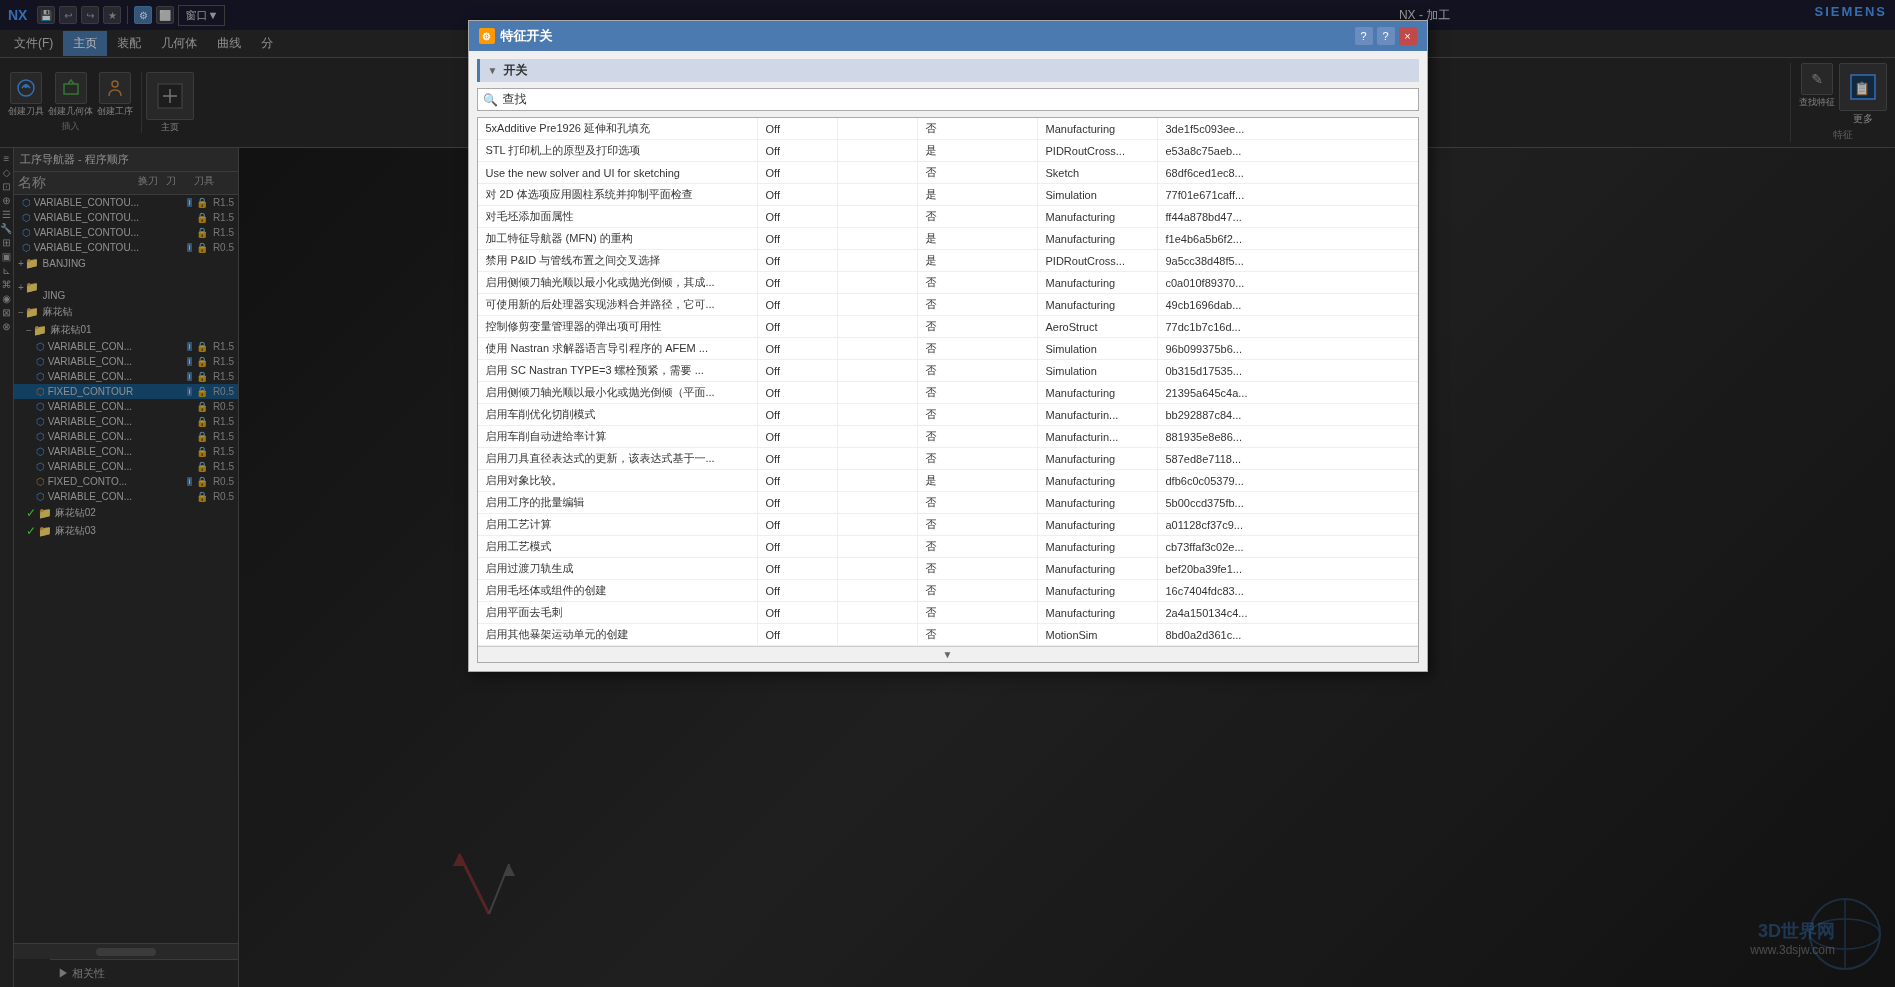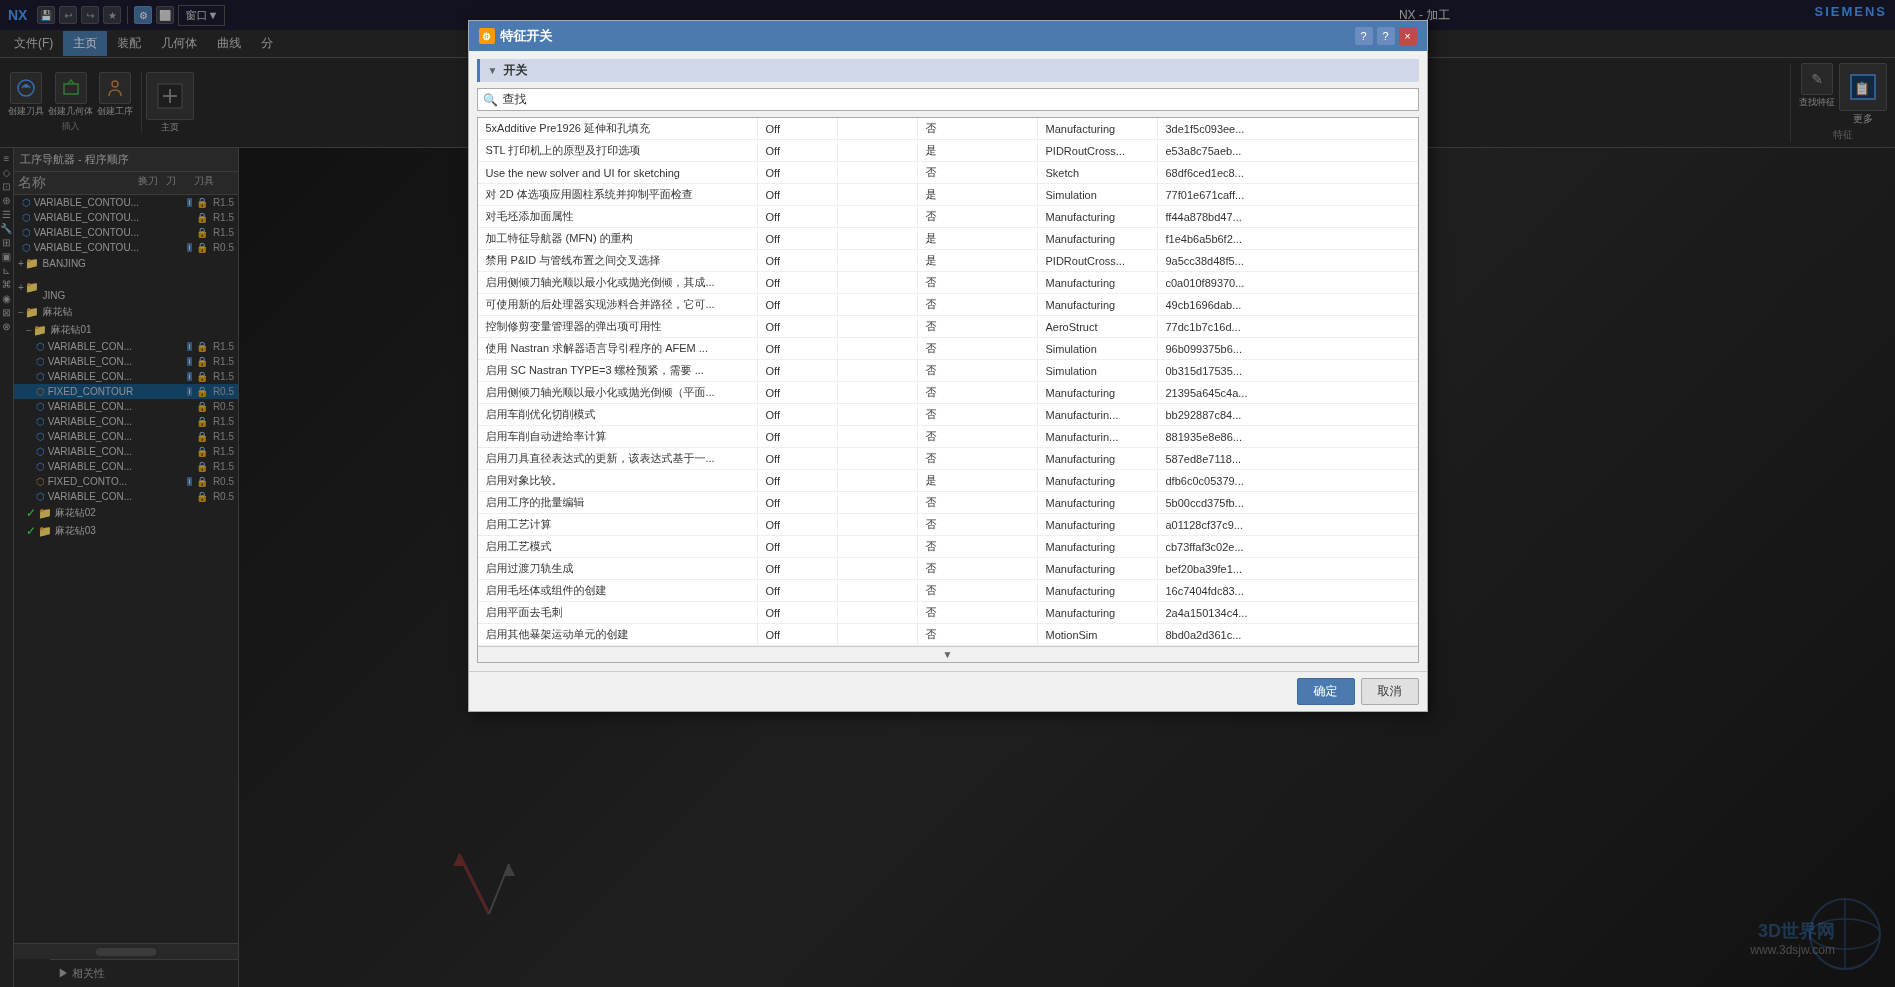--- a/index.html
+++ b/index.html
@@ -602,20 +602,16 @@
     <div class="td">否</div>
     <div class="td">MotionSim</div>
     <div class="td">8bd0a2d361c...</div>
   </div>
             </div>
 
           <div class="table-scroll-arrow">▼</div>
         </div>
       </div>
 
-      <div class="dialog-footer">
-        <button class="footer-btn primary">确定</button>
-        <button class="footer-btn">取消</button>
-      </div>
     </div>
   </div>
 
 </div>
 
 </body></html>

